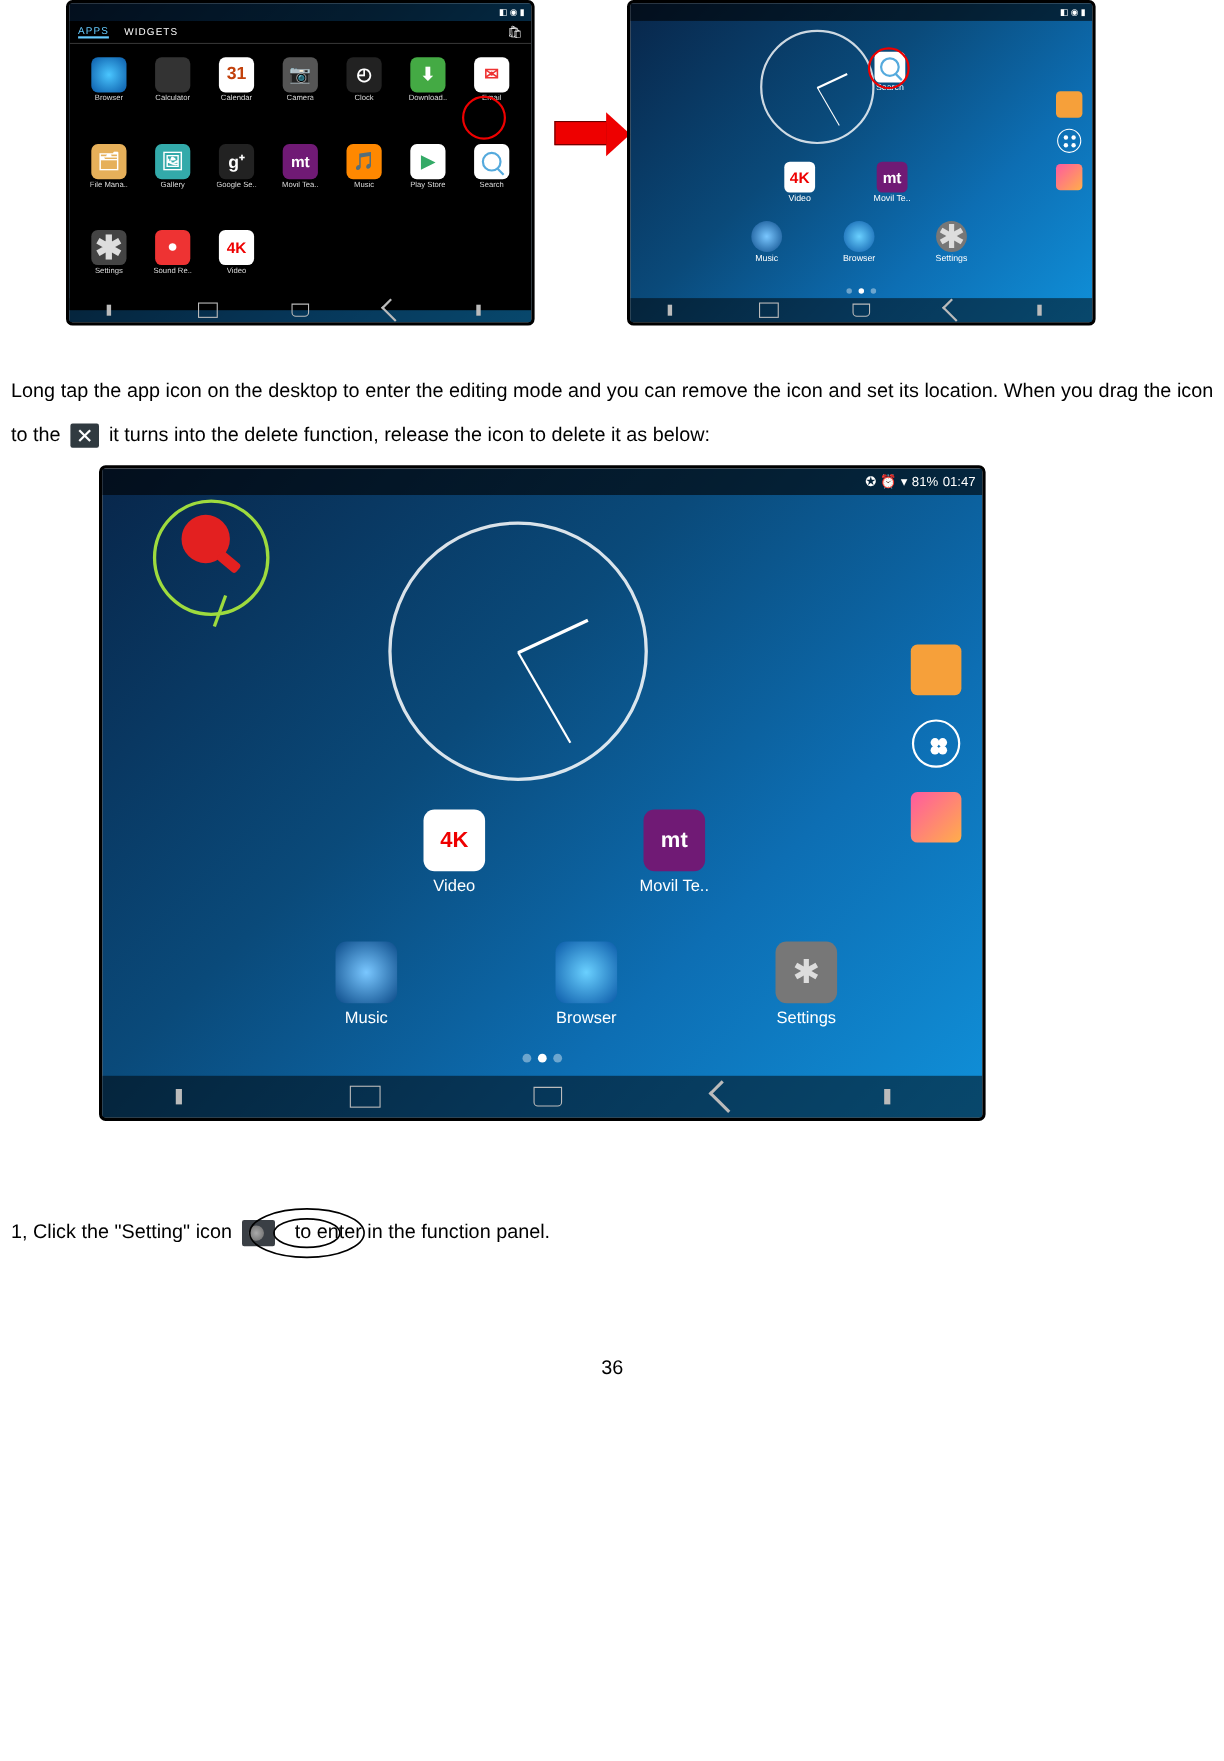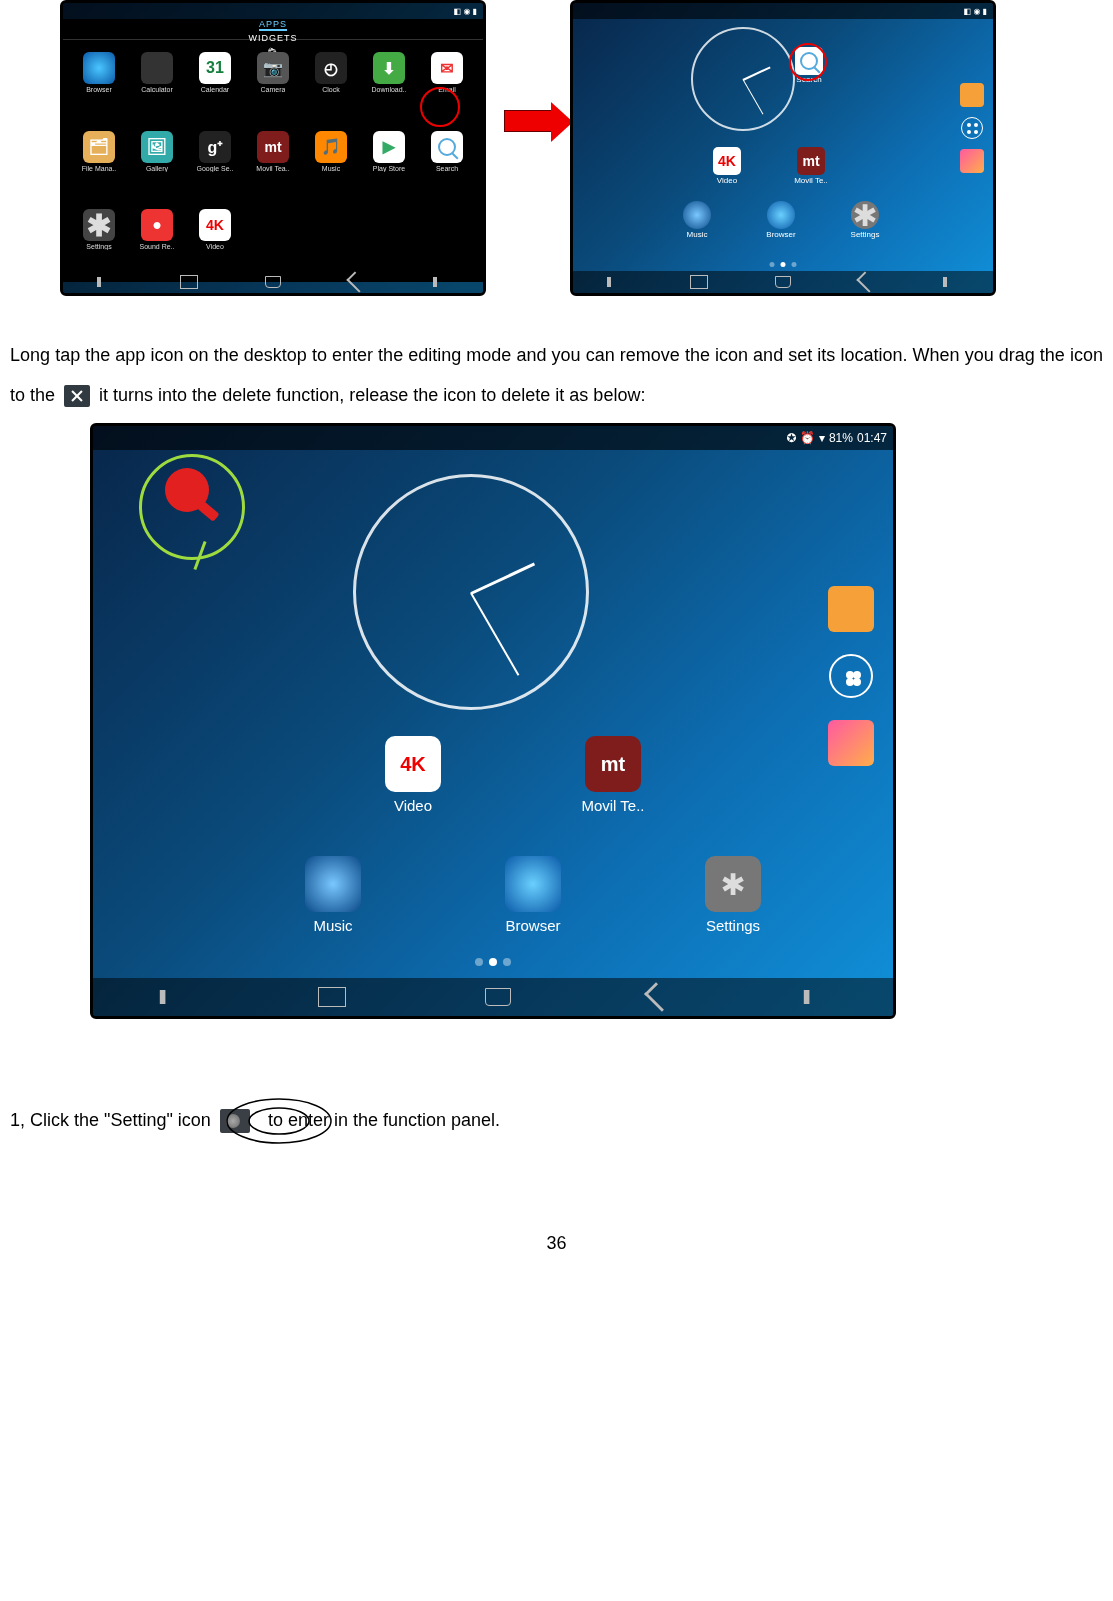--- a/index.html
+++ b/index.html
@@ -44,42 +44,41 @@
     background: rgba(0,0,0,0.5);
     display:flex; justify-content:space-around; align-items:center;
   }
   .nav-back { width:16px;height:10px;border:none;border-left:2px solid #bbb;border-bottom:2px solid #bbb;transform:rotate(45deg);}
   .nav-home { width:14px;height:10px;border:1px solid #bbb;border-radius:0 0 4px 4px;}
   .nav-recent{ width:16px;height:12px;border:1px solid #bbb;}
   .nav-speaker{ width:12px;height:10px;border-left:4px solid #bbb;}
 
   .apps-tablet .tab-row{
     height:20px; border-bottom:1px solid #333;
-    display:flex; align-items:center; padding:0 8px; gap:2px;
+    display:flex; align-items:center; padding:0 8px; gap:14px;
     background:#000;
-    flex-direction:column;
   }
   .apps-tab{ color:#fff; font-size:9px; letter-spacing:1px;}
   .apps-tab.active{ color:#6cf; border-bottom:2px solid #6cf;}
   .apps-grid{
     display:grid; grid-template-columns:repeat(7,1fr);
     gap:6px; padding:12px 10px 0 10px;
     background:#000; height:230px;
   }
   .app-cell{ display:flex; flex-direction:column; align-items:center; gap:2px;}
   .app-icn{
     width:32px;height:32px;border-radius:6px;
     background:#3a6; box-shadow:0 1px 2px rgba(0,0,0,0.5);
     display:flex;align-items:center;justify-content:center;color:#fff;font-size:16px;font-weight:bold;
   }
   .app-lbl{ color:#ddd; font-size:7px; text-align:center; max-width:44px; overflow:hidden;white-space:nowrap;}
 
   .icn-browser{background:radial-gradient(circle,#4ac6ff,#0a5aa8);}
   .icn-calc{background:#333;}
-  .icn-cal{background:#fff;color:#15803d;}
+  .icn-cal{background:#fff;color:#c2410c;}
   .icn-cam{background:#555;}
   .icn-clock{background:#222;}
   .icn-down{background:#4a4;}
   .icn-mail{background:#fff;color:#e33;}
   .icn-file{background:#e6b05a;}
   .icn-gallery{background:#3aa;}
   .icn-gsearch{background:#222;color:#fff;}
   .icn-movil{background:#1a5aa8;}
   .icn-music{background:#f80;}
   .icn-play{background:#fff;color:#3a6;}
@@ -227,21 +226,21 @@
     display:inline-block;position:relative;vertical-align:middle;
     width:100px;height:44px;margin-left:-36px;margin-right:-60px;
   }
   .hand-ellipse svg{position:absolute;left:0;top:-6px;}
 
   .page-num{ text-align:center; font-size:18px; margin-top:90px;}
   .hi-music{background:radial-gradient(circle,#7ac7ff,#0a4a88);border-radius:50%;}
   .hi-browser{background:radial-gradient(circle,#6ad0ff,#0a5aa8);border-radius:50%;}
   .hi-settings{background:#777;border-radius:50%;}
   .k4{ display:flex;align-items:center;justify-content:center;color:#e00;font-weight:bold;font-size:14px;background:#fff;}
-  .mt{ display:flex;align-items:center;justify-content:center;color:#fff;font-weight:bold;font-size:14px;background:#7f1d1d;}
+  .mt{ display:flex;align-items:center;justify-content:center;color:#fff;font-weight:bold;font-size:14px;background:#701a75;}
   .gear{ position:relative;}
   .gear::after{content:"✱";position:absolute;inset:0;display:flex;align-items:center;justify-content:center;color:#ddd;font-size:30px;}
 
   .tray-orange{background:#f6a03a;}
   .tray-pink{background:linear-gradient(135deg,#ff5aa0,#ffae4a);}
 </style>
 </head>
 <body>
 
 <div class="page">

